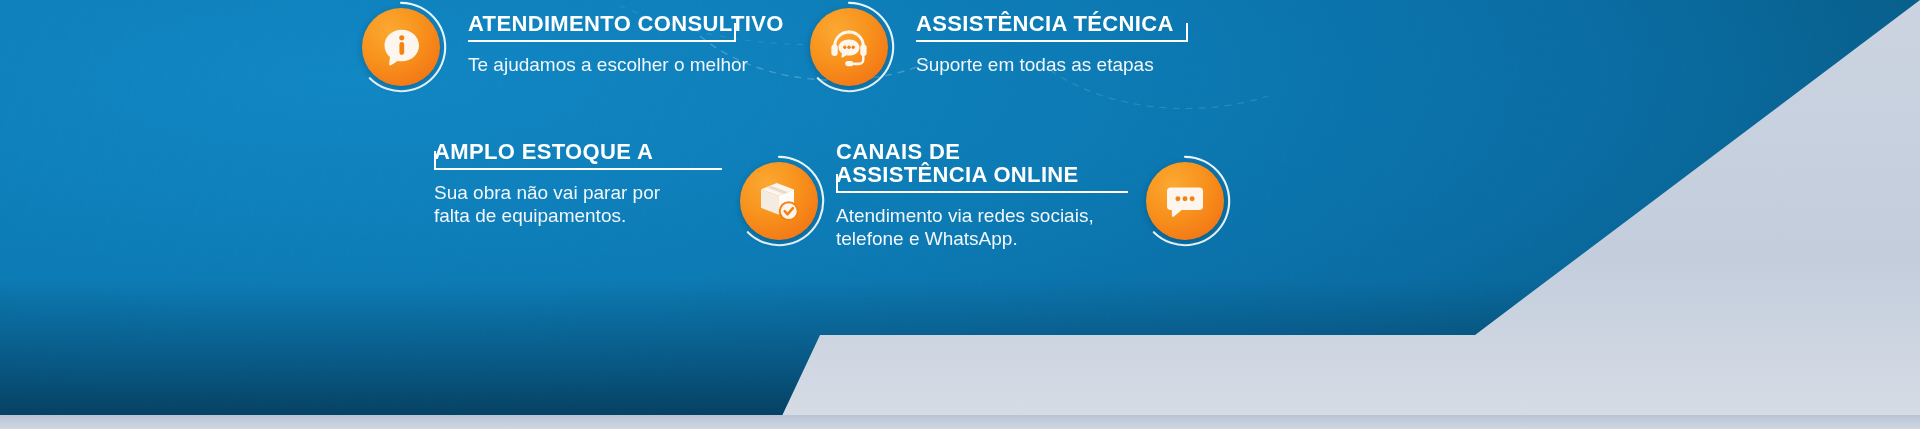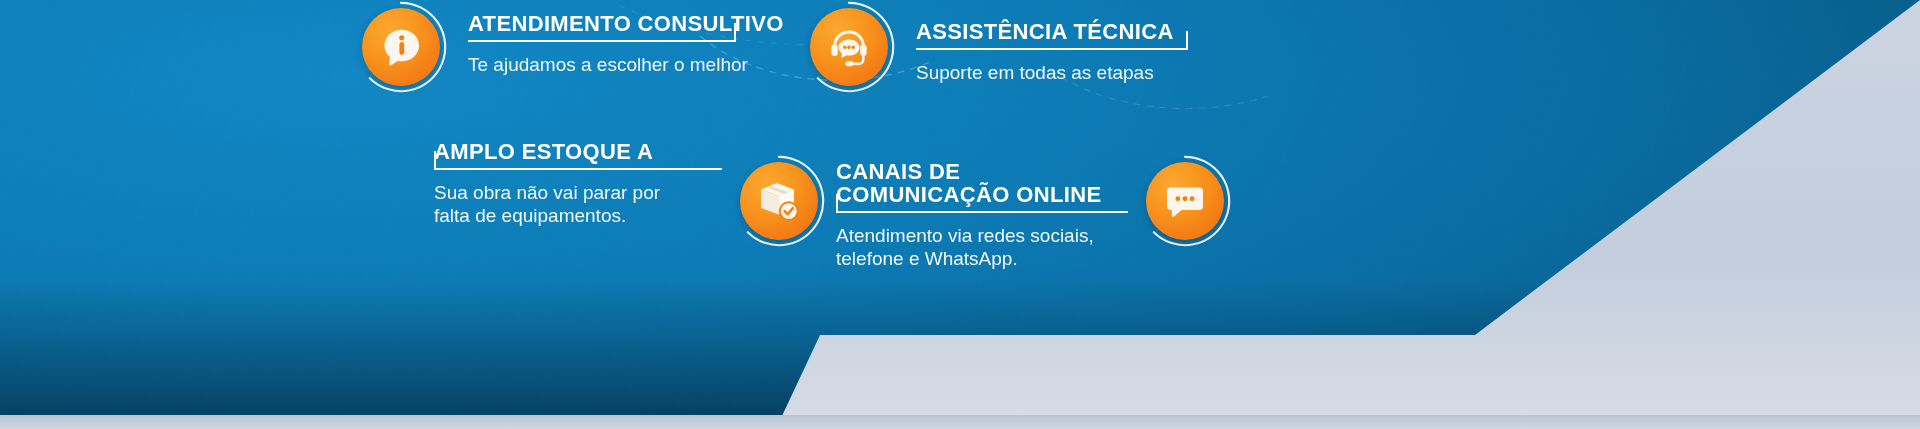--- a/index.html
+++ b/index.html
@@ -82,30 +82,30 @@
   }
   .rule.right .tick{ right:0; }
   .rule.left  .tick{ left:0; }
 
   
   #feature-1 { left:362px; top:8px; }
   #feature-1 .ftext{ margin-left:28px; }
   #feature-1 .rule{ width:268px; }
 
   #feature-2 { left:810px; top:8px; }
-  #feature-2 .ftext{ margin-left:28px;margin-top:8px; }
+  #feature-2 .ftext{ margin-left:28px; }
   #feature-2 .rule{ width:272px; }
 
   
   #feature-3 { left:398px; top:140px; }
   #feature-3 .ftext{ margin-right:18px;margin-left:36px; }
   #feature-3 .rule{ width:288px; }
 
   #feature-4 { left:836px; top:140px; }
-  #feature-4 .ftext{ margin-right:18px;margin-top:20px; }
+  #feature-4 .ftext{ margin-right:18px; }
   #feature-4 .rule{ width:292px; }
 
   .feature.reverse .badge{ margin-top:22px; }
   .feature.reverse .ftext{ align-items:flex-start; }
 
   .pad-top { height:4px; }
   .gap-desc { height:7px; }
 </style>
 </head>
 <body>
@@ -210,21 +210,21 @@
           <circle cx="45" cy="45.5" r="10.6" fill="#fdf6ef"></circle>
           <path d="M39.6 45.6 l3.9 4.1 l7.0-8.2" fill="none" stroke="#f3820f" stroke-width="3.4" stroke-linecap="round" stroke-linejoin="round"></path>
         </svg>
       </div>
     </div>
   </div>
 
   <div class="feature reverse" id="feature-4">
     <div class="ftext">
       <div class="ftitle">CANAIS DE</div>
-      <div class="ftitle">COMUNICAÇÃO ONLINE</div>
+      <div class="ftitle">ASSISTÊNCIA ONLINE</div>
       <div class="rule left">
         <span class="hline"></span>
         <span class="tick"></span>
       </div>
       <div class="gap-desc"></div>
       <div class="fdesc">Atendimento via redes sociais,</div>
       <div class="fdesc">telefone e WhatsApp.</div>
     </div>
     <div class="badge">
       <svg class="ring" viewBox="0 0 100 100">

